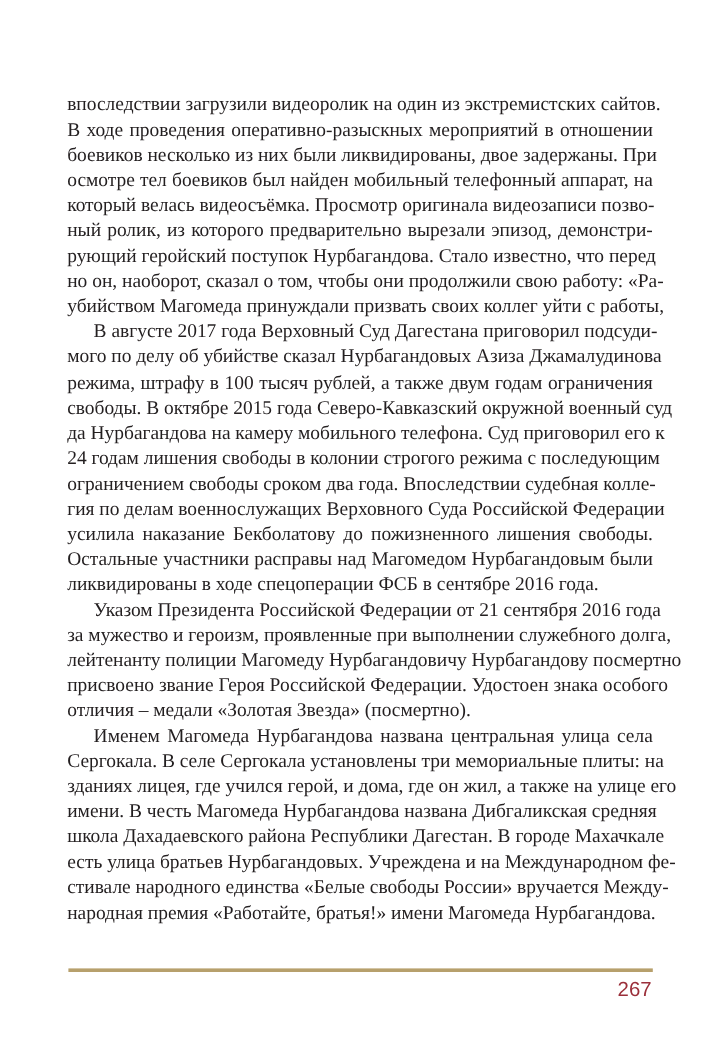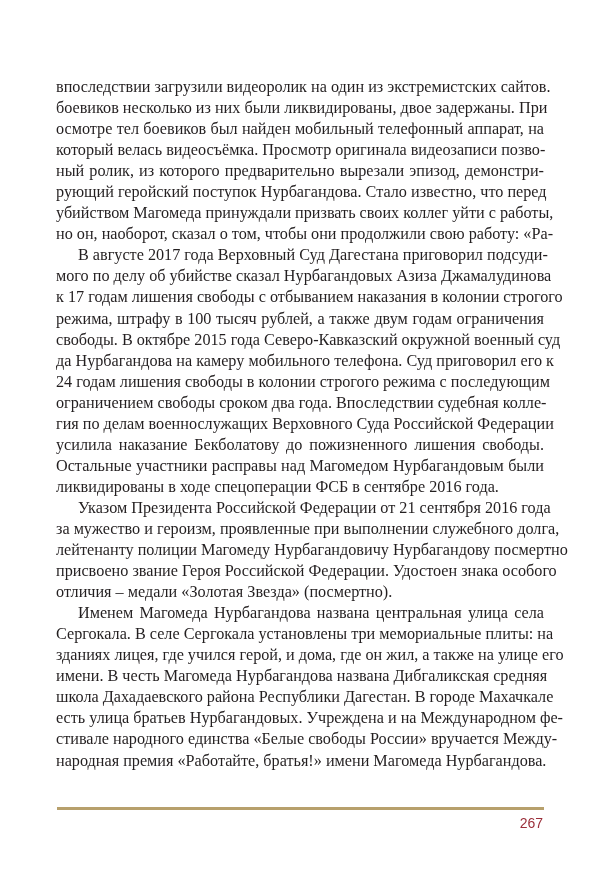--- a/index.html
+++ b/index.html
@@ -19,38 +19,38 @@
     text-align: justify; text-align-last: justify;
   }
   .line.last { text-align-last: left; }
   .line.indent { text-indent: 22px; }
   .rule {
     position: absolute; left: 57px; top: 807px; width: 487px; height: 3px; background: #b7a06c;
   }
   .page-number {
     position: absolute; right: 57px; top: 815px;
     font-family: "Liberation Sans", "DejaVu Sans", sans-serif;
-    font-size: 14px; color: #9b2f3a;
+    font-size: 17px; color: #9b2f3a;
   }
 </style>
 </head>
 <body>
 
 <div class="page-body" id="body-text">
     <span class="line">впоследствии загрузили видеоролик на один из экстремистских сайтов.</span>
+    <span class="line">В ходе проведения оперативно-разыскных мероприятий в отношении</span>
     <span class="line">боевиков несколько из них были ликвидированы, двое задержаны. При</span>
     <span class="line">осмотре тел боевиков был найден мобильный телефонный аппарат, на</span>
     <span class="line">который велась видеосъёмка. Просмотр оригинала видеозаписи позво-</span>
     <span class="line">ный ролик, из которого предварительно вырезали эпизод, демонстри-</span>
     <span class="line">рующий геройский поступок Нурбагандова. Стало известно, что перед</span>
+    <span class="line">но он, наоборот, сказал о том, чтобы они продолжили свою работу: «Ра-</span>
     <span class="line">убийством Магомеда принуждали призвать своих коллег уйти с работы,</span>
-    <span class="line">но он, наоборот, сказал о том, чтобы они продолжили свою работу: «Ра-</span>
     <span class="line indent">В августе 2017 года Верховный Суд Дагестана приговорил подсуди-</span>
     <span class="line">мого по делу об убийстве сказал Нурбагандовых Азиза Джамалудинова</span>
-    <span class="line">к 17 годам лишения свободы с отбыванием наказания в колонии строгого</span>
     <span class="line">режима, штрафу в 100 тысяч рублей, а также двум годам ограничения</span>
     <span class="line">свободы. В октябре 2015 года Северо-Кавказский окружной военный суд</span>
     <span class="line">да Нурбагандова на камеру мобильного телефона. Суд приговорил его к</span>
     <span class="line">24 годам лишения свободы в колонии строгого режима с последующим</span>
     <span class="line">ограничением свободы сроком два года. Впоследствии судебная колле-</span>
     <span class="line">гия по делам военнослужащих Верховного Суда Российской Федерации</span>
     <span class="line">усилила наказание Бекболатову до пожизненного лишения свободы.</span>
     <span class="line">Остальные участники расправы над Магомедом Нурбагандовым были</span>
     <span class="line last">ликвидированы в ходе спецоперации ФСБ в сентябре 2016 года.</span>
     <span class="line indent">Указом Президента Российской Федерации от 21 сентября 2016 года</span>

